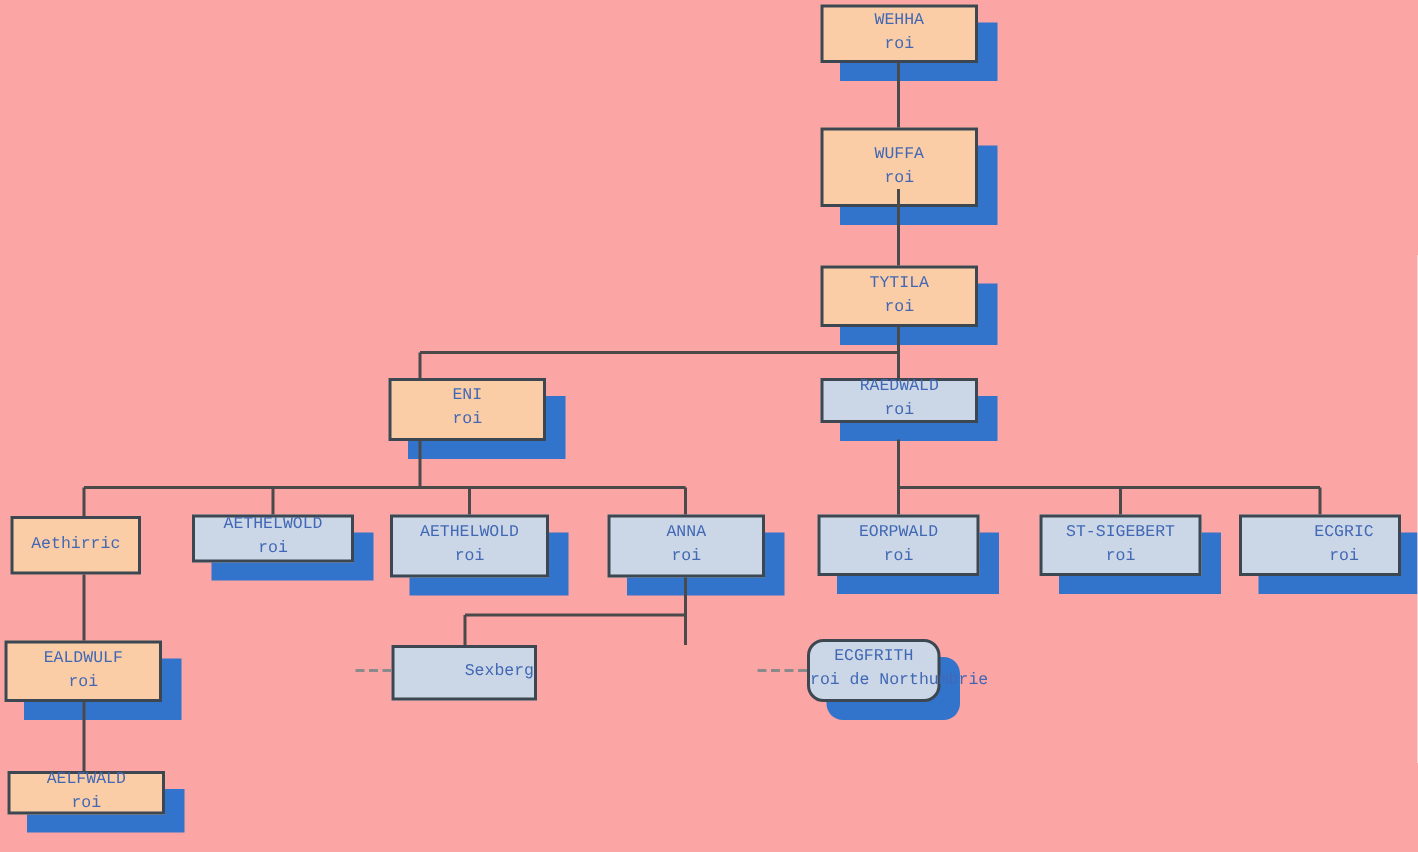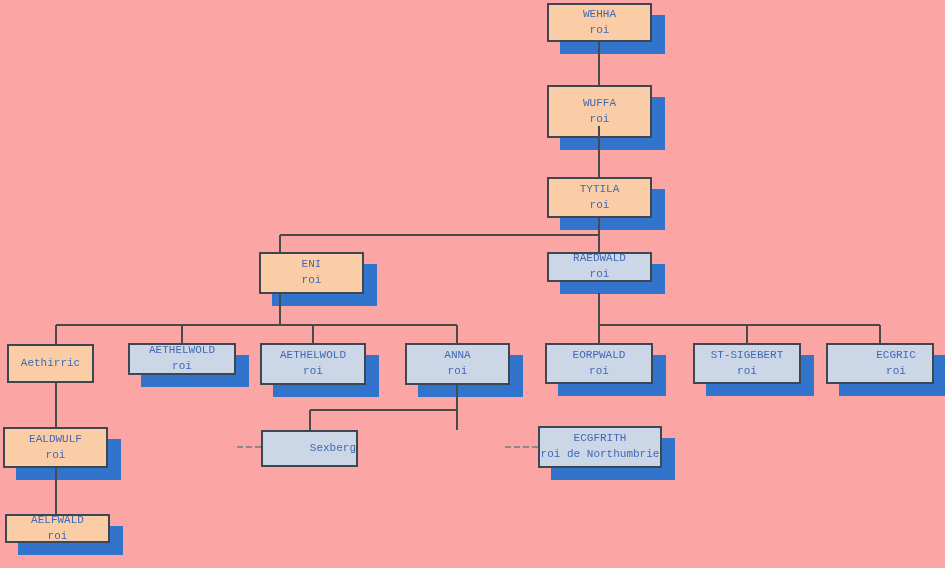--- a/index.html
+++ b/index.html
@@ -106,21 +106,21 @@
       <span class="name">ECGRIC</span>
       <span class="subtitle">roi</span>
     </div>
     <div class="node royal has-shadow" style="left: 3px; top: 427px; width: 105px; height: 41px;">
       <span class="name">EALDWULF</span>
       <span class="subtitle">roi</span>
     </div>
     <div class="node noble" style="left: 261px; top: 430px; width: 97px; height: 37px; align-items: flex-end;">
       <span class="name">Sexberg</span>
     </div>
-    <div class="node noble has-shadow" style="left: 538px; top: 426px; width: 124px; height: 42px;">
+    <div class="node noble has-shadow" style="left: 538px; top: 426px; width: 89px; height: 42px; border-radius: 11px;">
       <span class="name">ECGFRITH</span>
       <span class="subtitle">roi de Northumbrie</span>
     </div>
     <div class="node royal has-shadow" style="left: 5px; top: 514px; width: 105px; height: 29px;">
       <span class="name">AELFWALD</span>
       <span class="subtitle">roi</span>
     </div>
   </div>
 
 </body></html>

